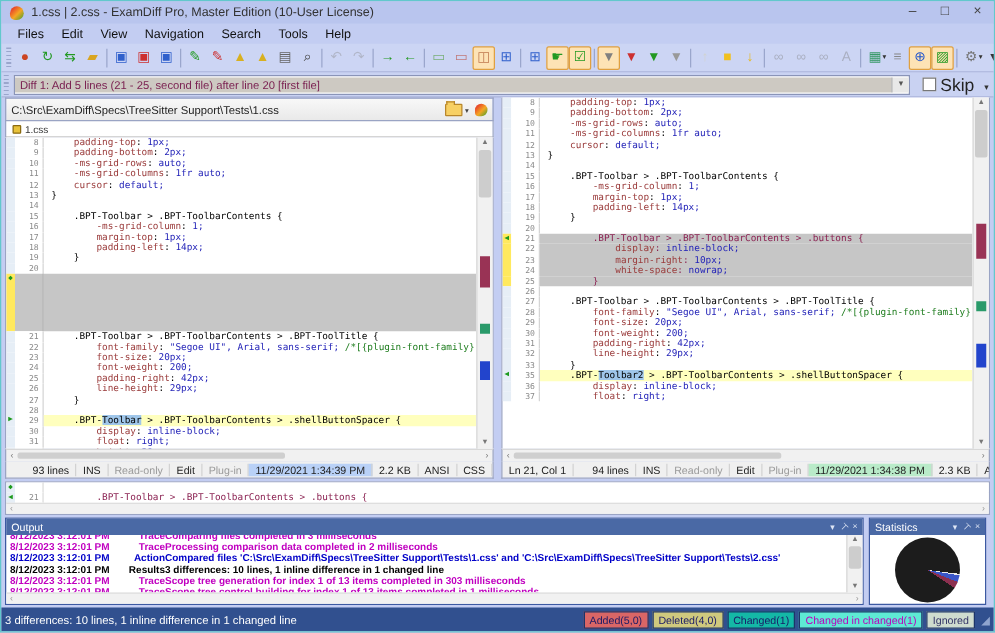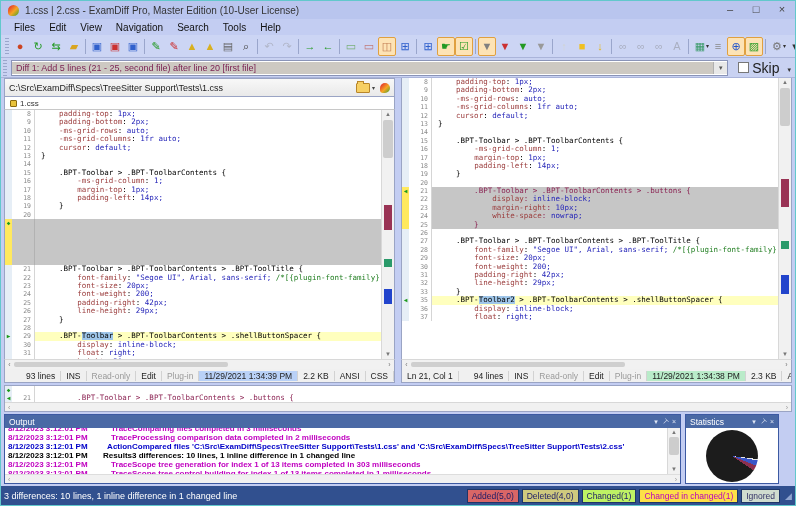--- a/index.html
+++ b/index.html
@@ -76,21 +76,21 @@
   .sc.dim{color:#9a9a9a;}
   .sc.hlb{background:#b9d1f7;text-align:center;}
   .sc.hlg{background:#b9ebc9;}
   .sc.sp{flex:1;border-right:none;}
   
   .miniview{margin:2px 3px 0 3px;background:#fff;border:1px solid #9aa4c4;flex:none;}
   .miniview .row{height:8px;}
   .miniview .ct{background:#fff;color:#8b2252;}
   .minihs{height:8px;background:#f1f1f1;border-top:1px solid #d8d8d8;display:flex;align-items:center;justify-content:space-between;font-size:7px;color:#999;padding:0 3px;}
   
-  .panels{height:70px;display:flex;padding:2px 16px 0 3px;flex:none;}
+  .panels{height:70px;display:flex;padding:2px 6px 0 3px;flex:none;}
   .panel{border:1px solid #3c59a2;display:flex;flex-direction:column;background:#fff;min-width:0;}
   .panel.out{flex:1;}
   .panel.stats{width:92px;margin-left:4px;flex:none;}
   .phbar{height:13px;background:#4a69a5;color:#fff;font-size:8.5px;display:flex;align-items:center;padding:0 4px;flex:none;}
   .phbar .ttl{flex:1;white-space:nowrap;overflow:hidden;}
   .phico{font-size:7px;margin-left:4px;color:#dfe6f5;}
   .outbody{flex:1;display:flex;min-height:0;}
   .outrows{flex:1;overflow:hidden;padding-top:0;min-width:0;font-weight:bold;}
   .orow{display:flex;height:9px;font-size:8px;white-space:nowrap;}
   .orow .tme{width:84px;flex:none;padding-left:3px;}
@@ -404,20 +404,20 @@
         <div class="pie" style="background: conic-gradient(rgb(28, 28, 28) 0%, rgb(28, 28, 28) 26.9%, rgb(232, 232, 232) 26.9%, rgb(232, 232, 232) 27.7%, rgb(58, 86, 200) 27.7%, rgb(58, 86, 200) 31%, rgb(140, 48, 80) 31%, rgb(140, 48, 80) 34.3%, rgb(28, 28, 28) 34.3%, rgb(28, 28, 28) 100%);"></div>
       </div>
     </div>
   </div>
 
   <div class="bstatus">
     <div class="bstext">3 differences: 10 lines, 1 inline difference in 1 changed line</div>
     <div style="display:flex">
         <div class="badge" style="background: rgb(217, 102, 102); color: rgb(26, 26, 102);">Added(5,0)</div>
         <div class="badge" style="background: rgb(207, 201, 126); color: rgb(26, 26, 102);">Deleted(4,0)</div>
-        <div class="badge" style="background: #bef264; color: rgb(26, 26, 102);">Changed(1)</div>
-        <div class="badge" style="background: #fde047; color: rgb(187, 0, 187);">Changed in changed(1)</div>
+        <div class="badge" style="background: #14b8a6; color: rgb(26, 26, 102);">Changed(1)</div>
+        <div class="badge" style="background: #5eead4; color: rgb(187, 0, 187);">Changed in changed(1)</div>
         <div class="badge" style="background: rgb(207, 220, 207); color: rgb(51, 51, 102);">Ignored</div>
       </div>
     <div class="gripc">◢</div>
   </div>
 
 </div>
 
 </body></html>

